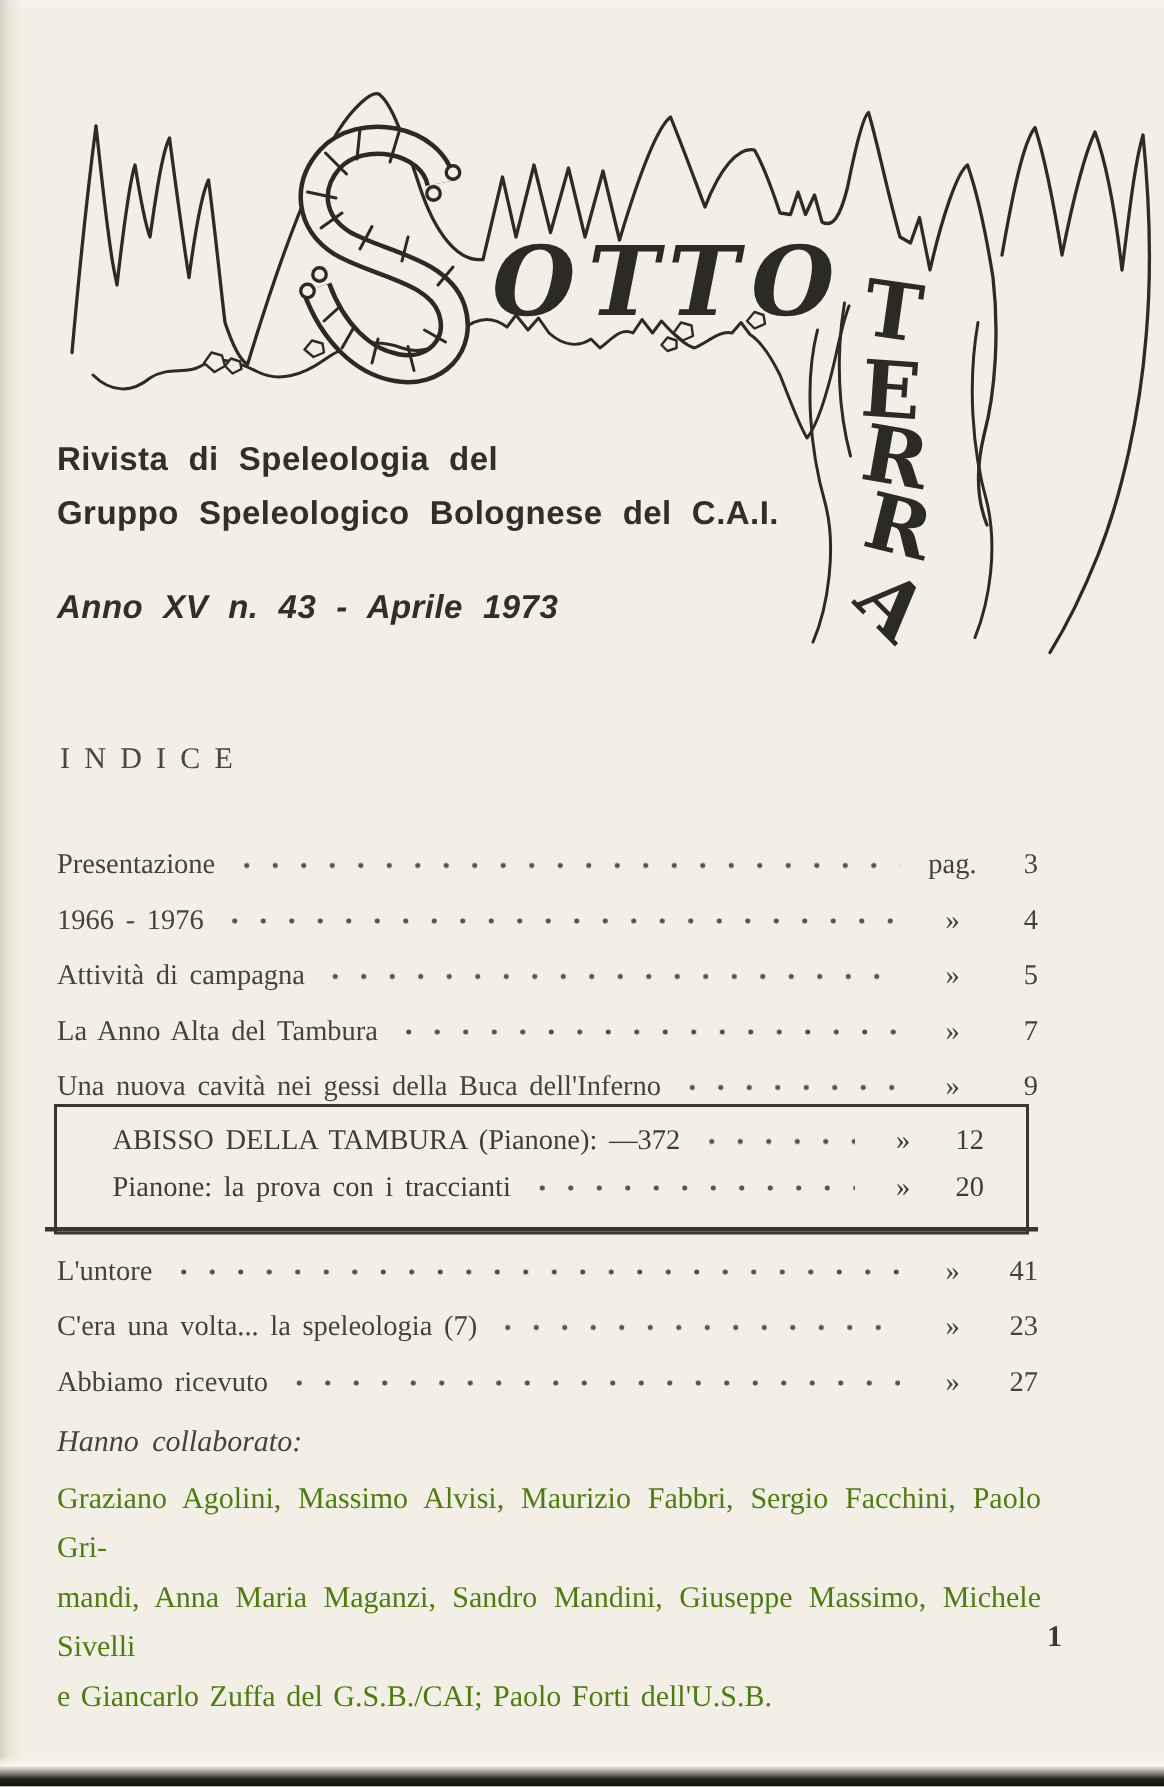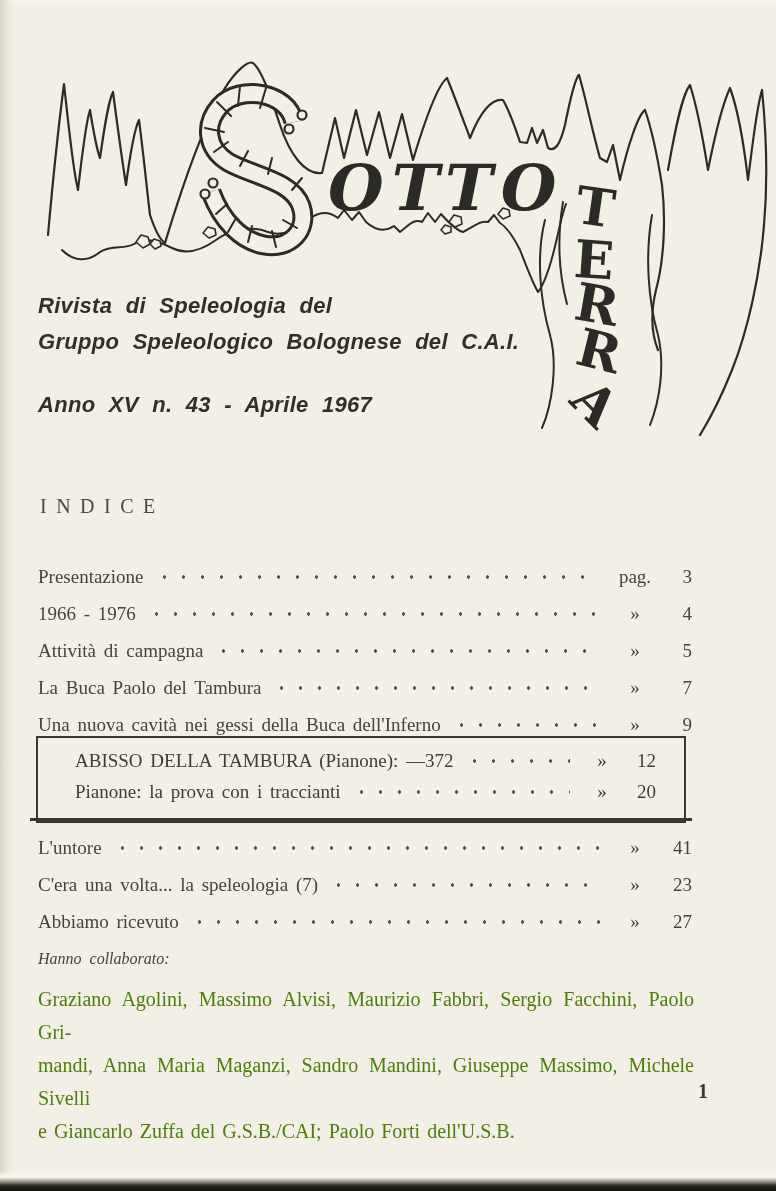--- a/index.html
+++ b/index.html
@@ -11,21 +11,21 @@
   .edge-left{position:absolute;left:0;top:0;width:14px;height:100%;
     background:linear-gradient(to right,#ccc8ba 0,#e4e0d3 40%,rgba(243,239,230,0) 100%);
     opacity:.75;}
   .edge-top{position:absolute;left:0;top:0;width:100%;height:5px;background:#f7f5ee;opacity:.7;}
   .edge-bottom{position:absolute;left:0;bottom:0;width:100%;height:20px;
     background:linear-gradient(to bottom,rgba(243,239,230,0) 0%,#faf8f1 30%,#8d8b80 55%,#23241c 75%,#121309 100%);}
 
   .masthead{position:absolute;left:0;top:50px;}
 
   .subtitle{position:absolute;left:38px;top:288px;
-    font-family:"Liberation Sans",sans-serif;font-style:italic;font-weight:bold;
+    font-family:"Liberation Sans",sans-serif;font-weight:bold;
     font-size:22px;line-height:35.5px;color:#312f2a;word-spacing:7px;letter-spacing:.3px;}
   .issue{position:absolute;left:38px;top:392px;
     font-family:"Liberation Sans",sans-serif;font-style:italic;font-weight:bold;
     font-size:22px;color:#312f2a;word-spacing:7px;letter-spacing:.3px;}
 
   .indice{position:absolute;left:40px;top:493px;font-size:20px;line-height:26px;
     color:#4a473f;letter-spacing:9.5px;}
 
   .toc{position:absolute;left:38px;width:654px;color:#46433b;}
   .toc-a{top:558px;}
@@ -38,21 +38,21 @@
     background-size:19px 4px;background-repeat:repeat-x;background-position:left bottom;}
   .trow .m{flex:0 0 46px;text-align:center;}
   .trow .p{flex:0 0 34px;text-align:right;}
 
   .tocbox{position:absolute;left:36px;top:736px;width:650px;height:87px;
     border:2px solid #38362e;box-sizing:border-box;padding:7px 28px 0 37px;color:#403d35;}
   .tocbox .trow{height:31px;line-height:31px;}
   .tocbox .m{flex:0 0 40px;}
   .rule-below-box{position:absolute;left:30px;top:818px;width:662px;height:3px;background:#38362e;}
 
-  .collab-head{position:absolute;left:38px;top:950px;font-size:16px;font-style:italic;
+  .collab-head{position:absolute;left:38px;top:950px;font-size:20px;font-style:italic;
     color:#46433b;word-spacing:4px;}
   .collab{position:absolute;left:38px;top:983px;width:656px;font-size:20px;line-height:33px;
     color:#4d7c0f;word-spacing:2px;}
   .jline{text-align:justify;text-align-last:justify;}
   .jline.last{text-align:left;text-align-last:left;}
 
   .pagenum{position:absolute;left:668px;top:1080px;width:40px;text-align:right;
     font-size:20px;font-weight:bold;color:#3a382f;}
 
   svg text{user-select:none;}
@@ -154,21 +154,21 @@
       <text x="577" y="318" transform="rotate(14 594 302)">R</text>
       <text x="576" y="372" transform="rotate(45 596 352)">A</text>
     </g>
   </svg>
 
   <div class="subtitle">
     <div>Rivista di Speleologia del</div>
     <div>Gruppo Speleologico Bolognese del C.A.I.</div>
   </div>
 
-  <div class="issue">Anno XV n. 43 - Aprile 1967</div>
+  <div class="issue">Anno XV n. 43 - Aprile 1973</div>
 
   <div class="indice">INDICE</div>
 
   <div class="toc toc-a">
     <div class="trow">
       <span class="t">Presentazione</span>
       <span class="lead"></span>
       <span class="m">pag.</span>
       <span class="p">3</span>
     </div>
@@ -178,21 +178,21 @@
       <span class="m">»</span>
       <span class="p">4</span>
     </div>
     <div class="trow">
       <span class="t">Attività di campagna</span>
       <span class="lead"></span>
       <span class="m">»</span>
       <span class="p">5</span>
     </div>
     <div class="trow">
-      <span class="t">La Buca Paolo del Tambura</span>
+      <span class="t">La Anno Alta del Tambura</span>
       <span class="lead"></span>
       <span class="m">»</span>
       <span class="p">7</span>
     </div>
     <div class="trow">
       <span class="t">Una nuova cavità nei gessi della Buca dell'Inferno</span>
       <span class="lead"></span>
       <span class="m">»</span>
       <span class="p">9</span>
     </div>

